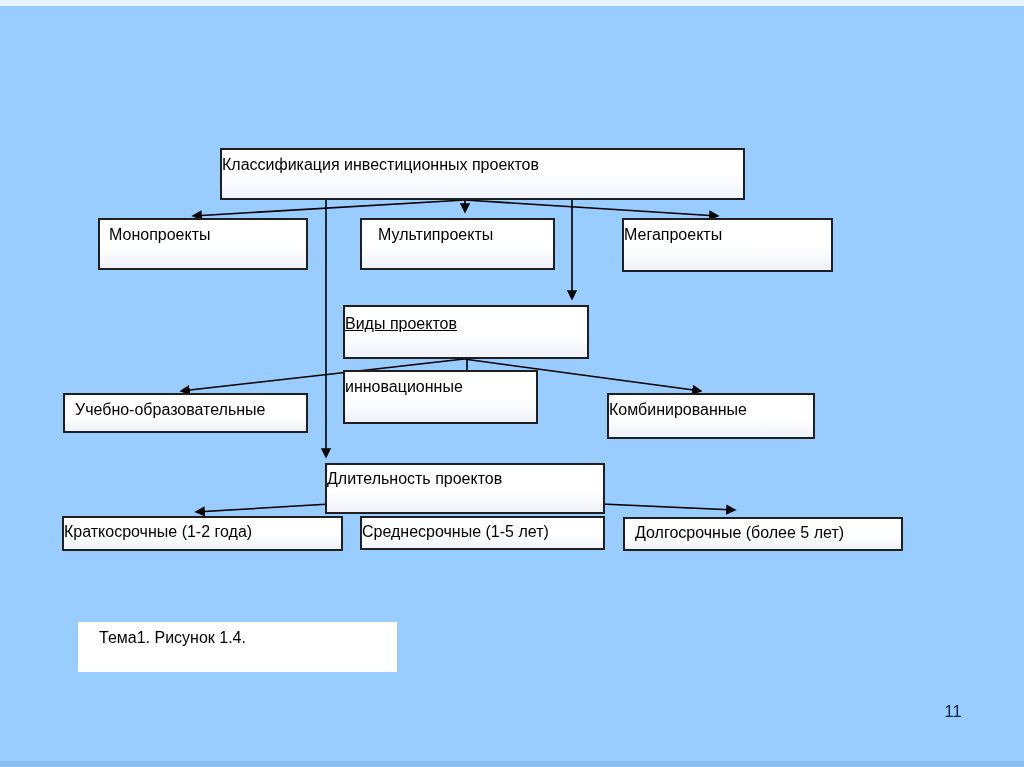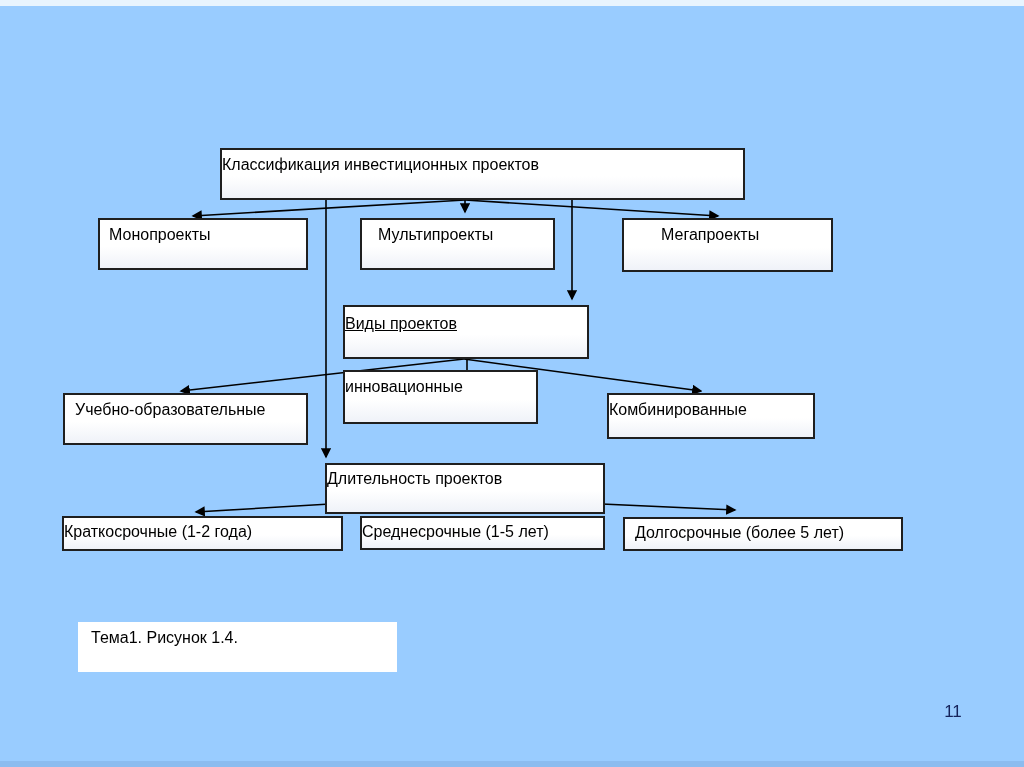--- a/index.html
+++ b/index.html
@@ -31,21 +31,21 @@
     border:2px solid #1F1F1F;
     color:#000; font-size:16px; line-height:1.15;
     padding-top:6px;
   }
   .node.sm { padding-top:5px; }
   .node.align-center { }
   .node.align-left { text-align:left; padding-left:11px; }
   .caption-box {
     position:absolute; z-index:2; box-sizing:border-box;
     background:#FFFFFF; color:#000; font-size:16px;
-    padding:7px 0 0 13px;
+    padding:7px 0 0 21px;
   }
   .page-number {
     position:absolute; z-index:2;
     color:#15235B; font-size:17px; text-align:center;
   }
 </style>
 </head>
 <body>
 
 <div class="slide">
@@ -76,29 +76,29 @@
   </div>
 
   <div class="node align-left" style="left:98px; top:218px; width:210px; height:52px; padding-left:9px;">
     <span>Монопроекты</span>
   </div>
 
   <div class="node align-left" style="left:360px; top:218px; width:195px; height:52px; padding-left:16px;">
     <span>Мультипроекты</span>
   </div>
 
-  <div class="node align-center" style="left:622px; top:218px; width:211px; height:54px;padding-left:37px;">
+  <div class="node align-center" style="left:622px; top:218px; width:211px; height:54px;">
     <span>Мегапроекты</span>
   </div>
 
   <div class="node align-center" style="left:343px; top:305px; width:246px; height:54px; padding-top:8px;text-decoration:underline;">
     <span>Виды проектов</span>
   </div>
 
-  <div class="node align-left" style="left:63px; top:393px; width:245px; height:52px; padding-left:10px;">
+  <div class="node align-left" style="left:63px; top:393px; width:245px; height:40px; padding-left:10px;">
     <span>Учебно-образовательные</span>
   </div>
 
   <div class="node align-center" style="left:343px; top:370px; width:195px; height:54px;">
     <span>инновационные</span>
   </div>
 
   <div class="node align-center" style="left:607px; top:393px; width:208px; height:46px;">
     <span>Комбинированные</span>
   </div>

